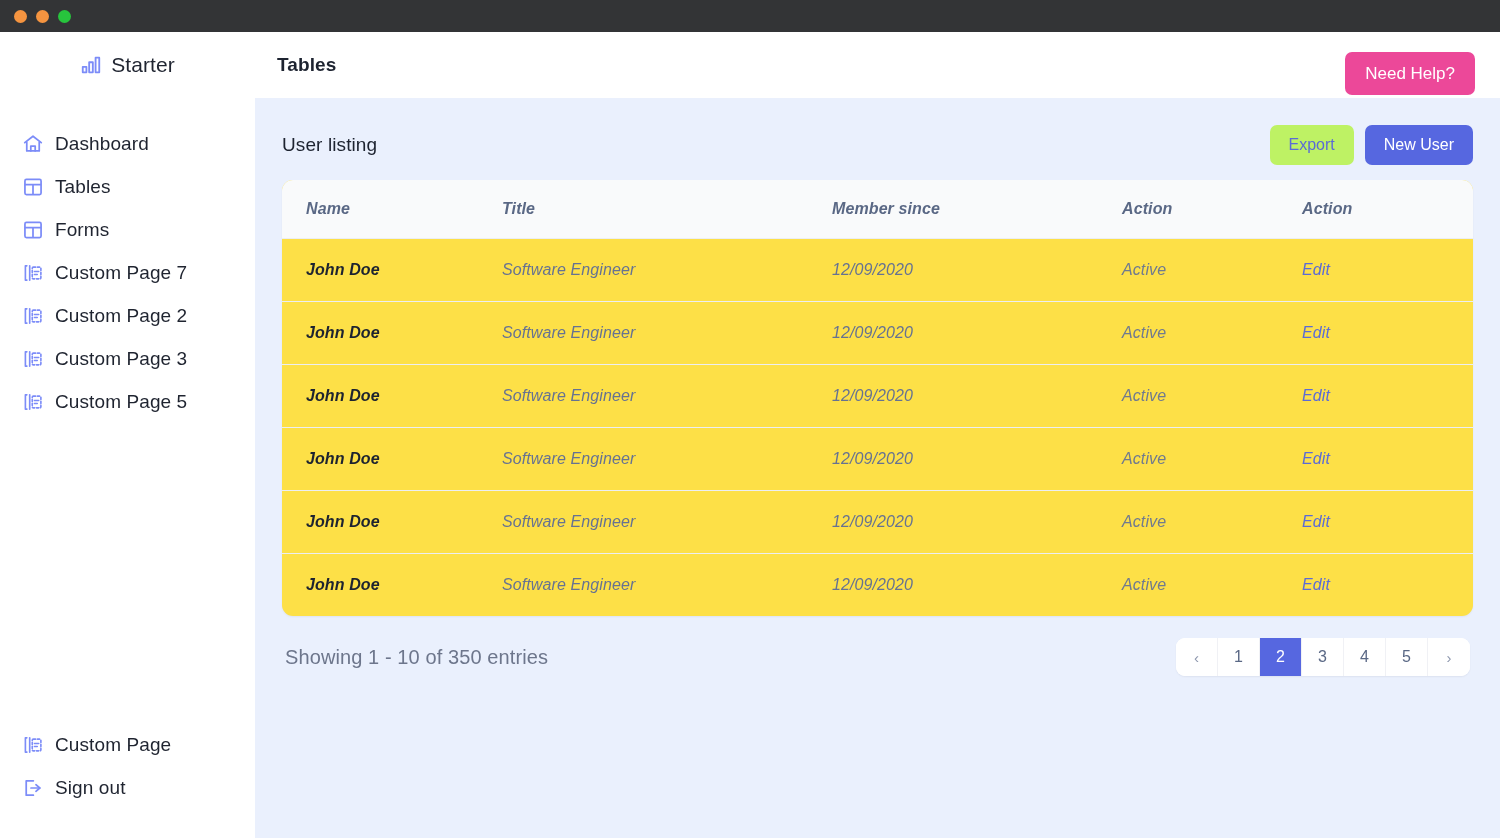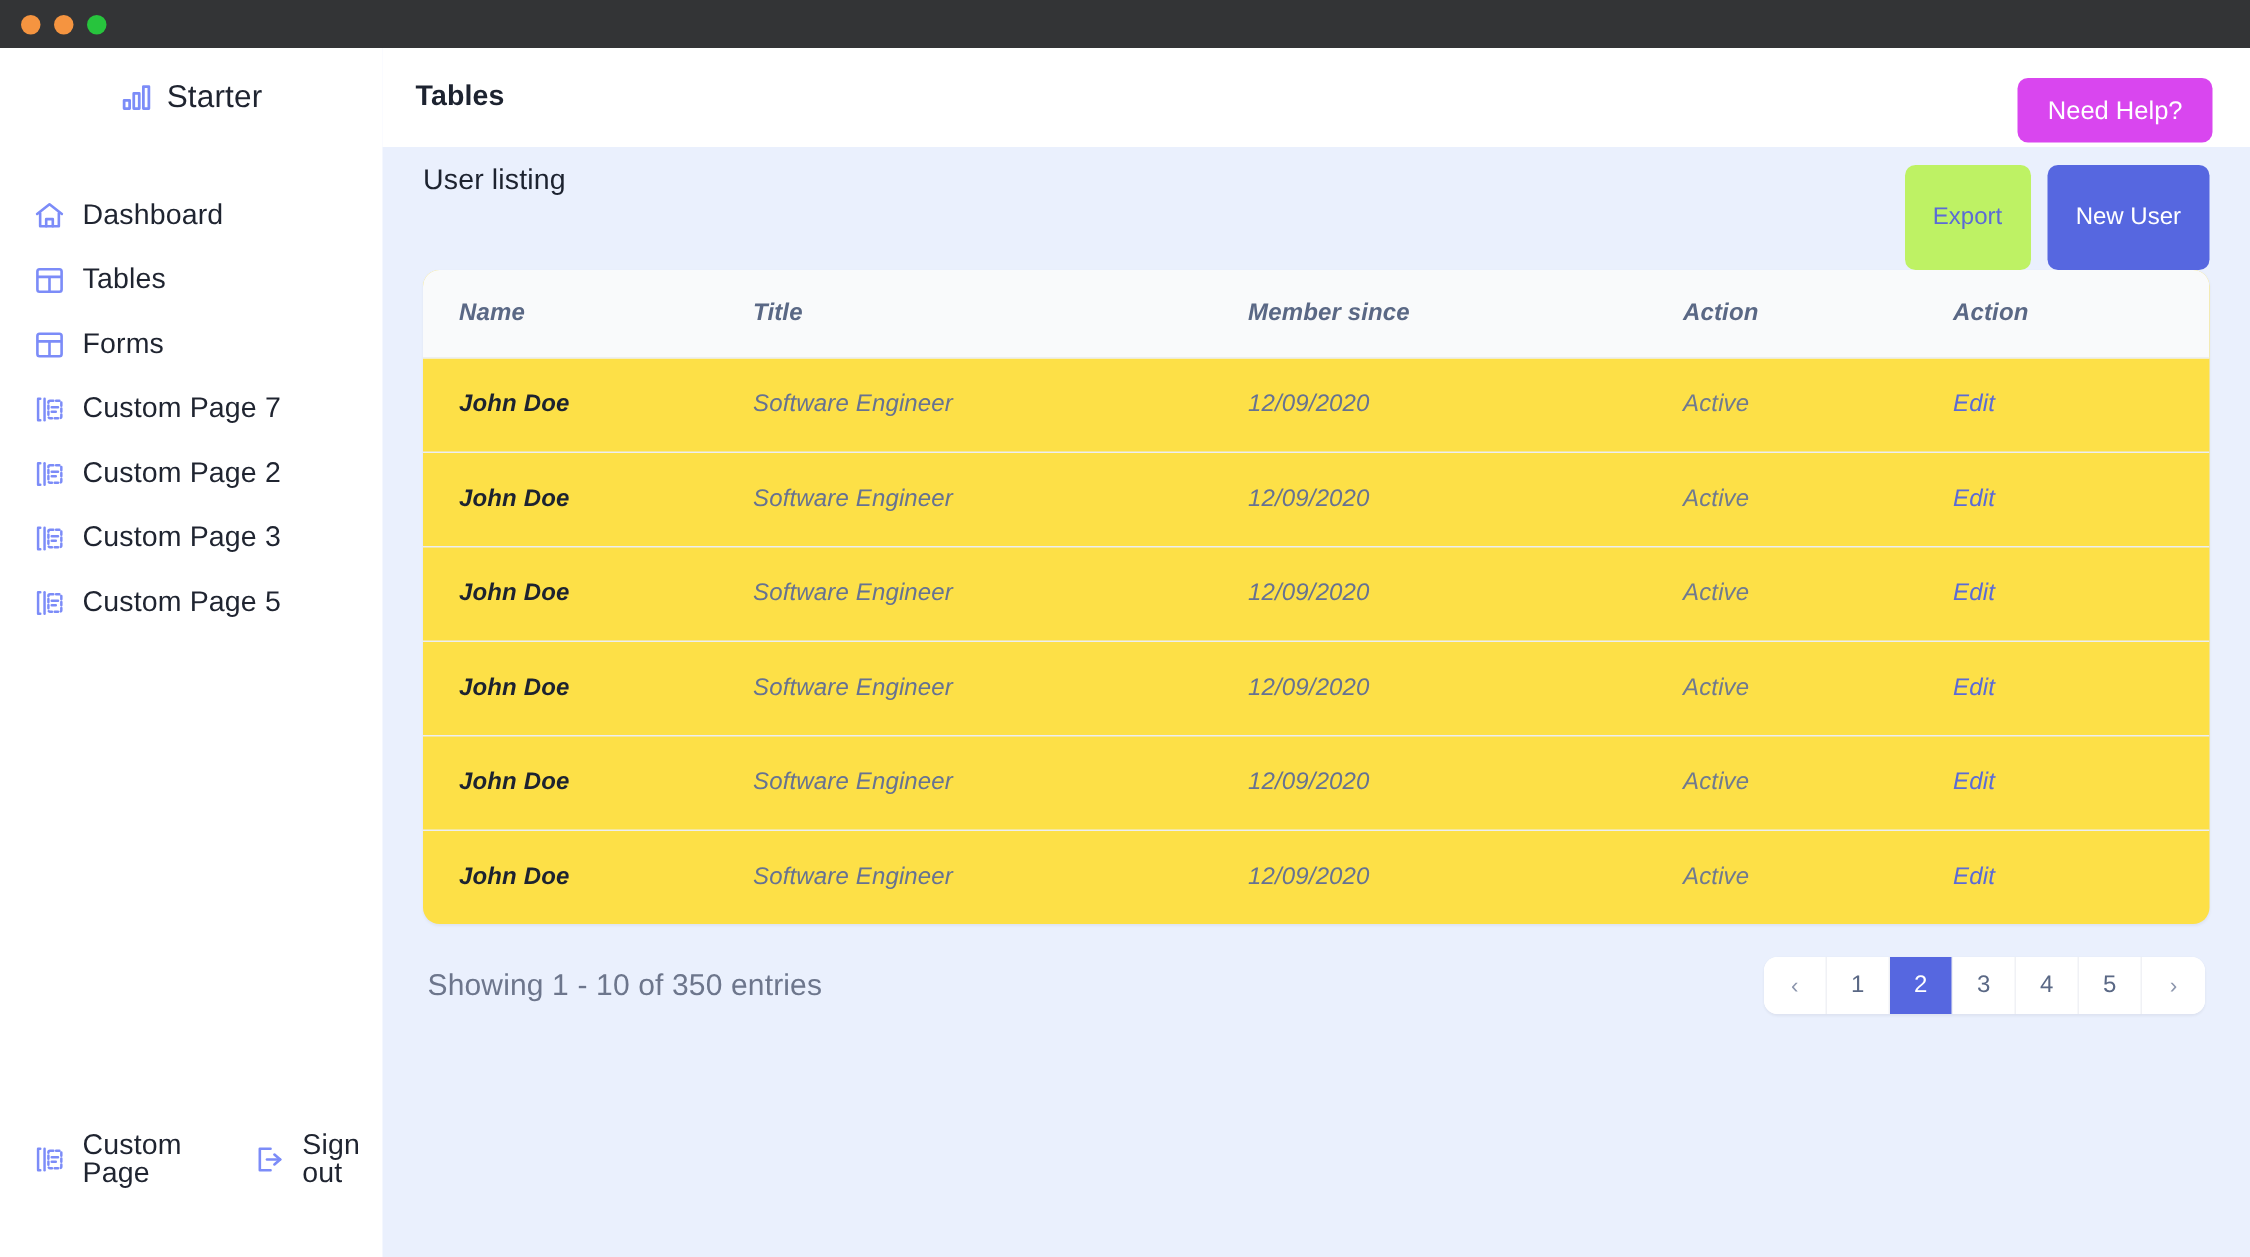--- a/index.html
+++ b/index.html
@@ -27,47 +27,47 @@
   .sidebar {
     width: 255px; flex: 0 0 255px; background: #ffffff;
     display: flex; flex-direction: column; padding-top: 0;
   }
   .brand {
     height: 66px; display: flex; align-items: center;
     justify-content: center; gap: 9px;
   }
   .brand-name { font-size: 21px; color: #1f2430; font-weight: 400; letter-spacing: .1px; }
   .nav { margin-top: 24px; display: flex; flex-direction: column; }
-  .nav-bottom { margin-top: auto; display: flex; flex-direction: row; padding-bottom: 44px; }
+  .nav-bottom { margin-top: auto; display: flex; flex-direction: column; padding-bottom: 29px; }
   .nav-item {
     display: flex; align-items: center; gap: 11px;
     padding: 0 0 0 22px; height: 43px; cursor: pointer;
   }
   .nav-label { font-size: 19px; color: #1f2430; line-height: 1; letter-spacing: .1px; }
   .ico { width: 22px; height: 22px; flex: 0 0 22px; display: block; }
 
   
   .main { flex: 1; display: flex; flex-direction: column; min-width: 0; background: #eaf0fd; }
   .topbar {
     height: 66px; flex: 0 0 66px; background: #ffffff;
     display: flex; align-items: center; justify-content: space-between;
     padding: 0 25px 0 22px;
   }
   .page-title { font-size: 19px; color: #1d2330; font-weight: 700; letter-spacing: .1px; }
   .help-btn {
-    background: #d946ef; color: #ffffff; border: none; border-radius: 7px;
+    background: #ec4899; color: #ffffff; border: none; border-radius: 7px;
     font-size: 17px; font-family: inherit; padding: 13px 20px; cursor: pointer;
     line-height: 1;
     margin-top: 16px;
   }
 
   .content { flex: 1; padding: 0 27px; overflow: hidden; }
 
   .listing-head {
-    display: flex; justify-content: space-between;
+    display: flex; align-items: center; justify-content: space-between;
     height: 82px; padding-top: 12px;
   }
   .listing-title { font-size: 19px; color: #1d2330; letter-spacing: .1px; }
   .listing-actions { display: flex; gap: 11px; }
   .btn {
     border-radius: 7px; font-size: 16px; font-family: inherit;
     padding: 12px 19px; cursor: pointer; line-height: 1; border: none;
   }
   .btn-light { background: #bef264; color: #5b6bd6; }
   .btn-primary { background: #5667e0; color: #ffffff; }

